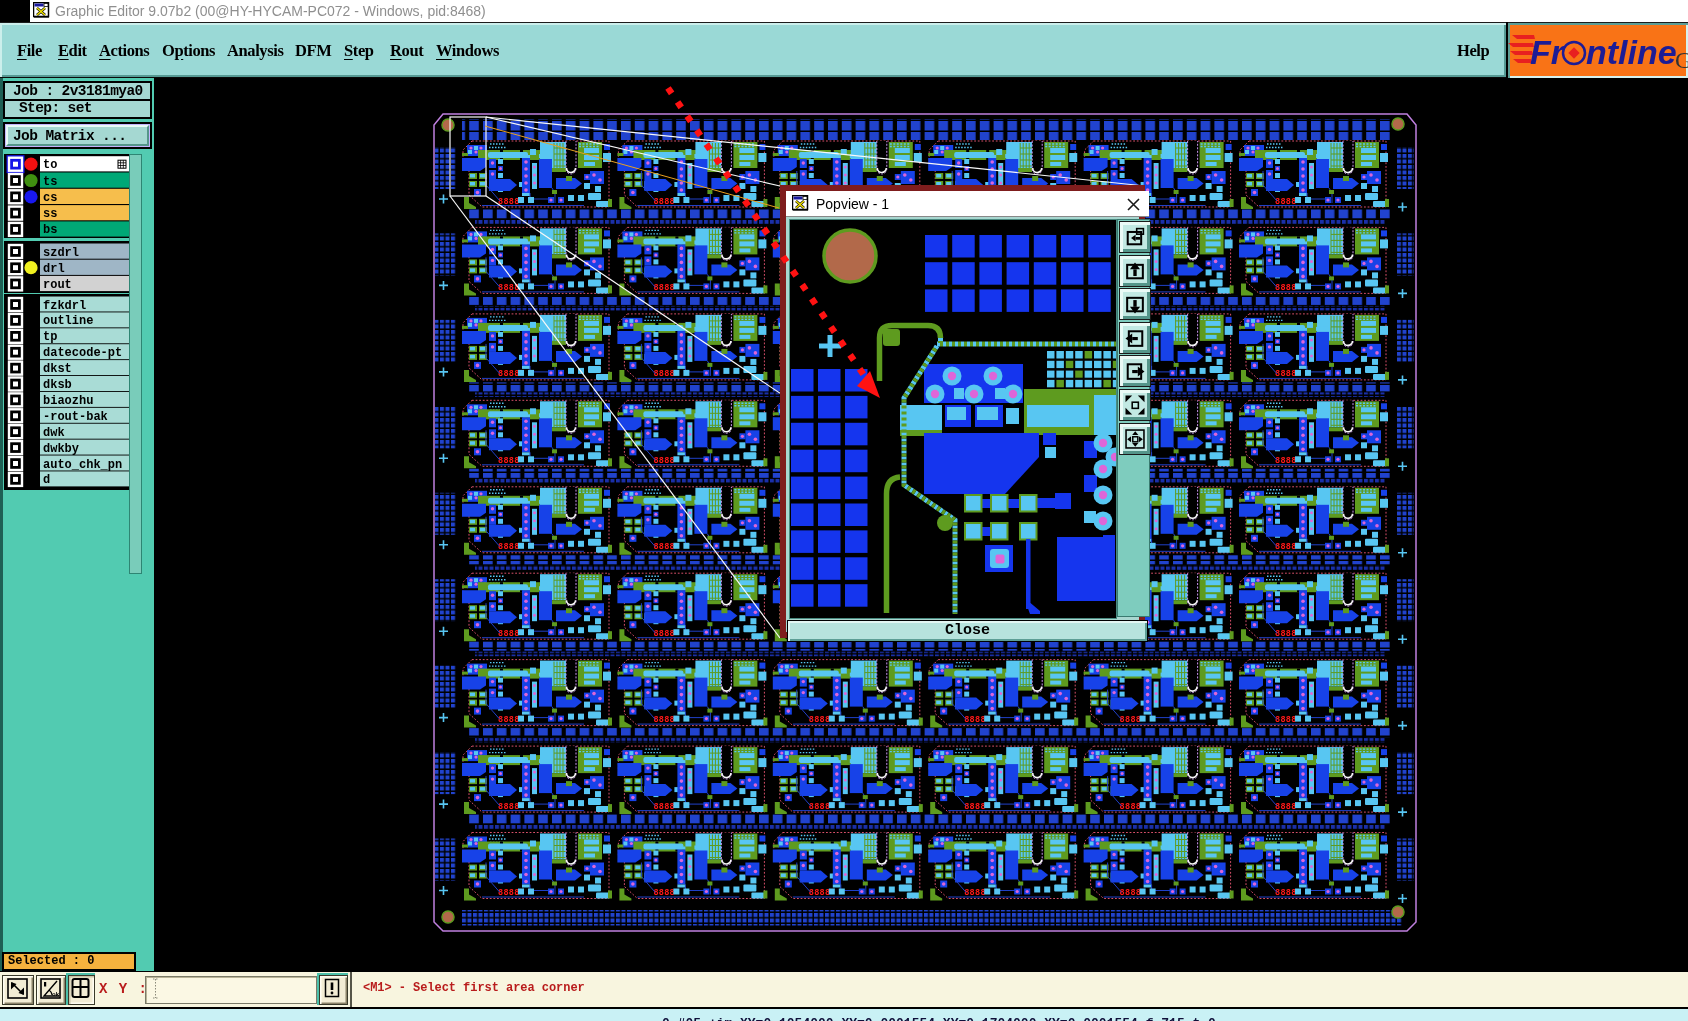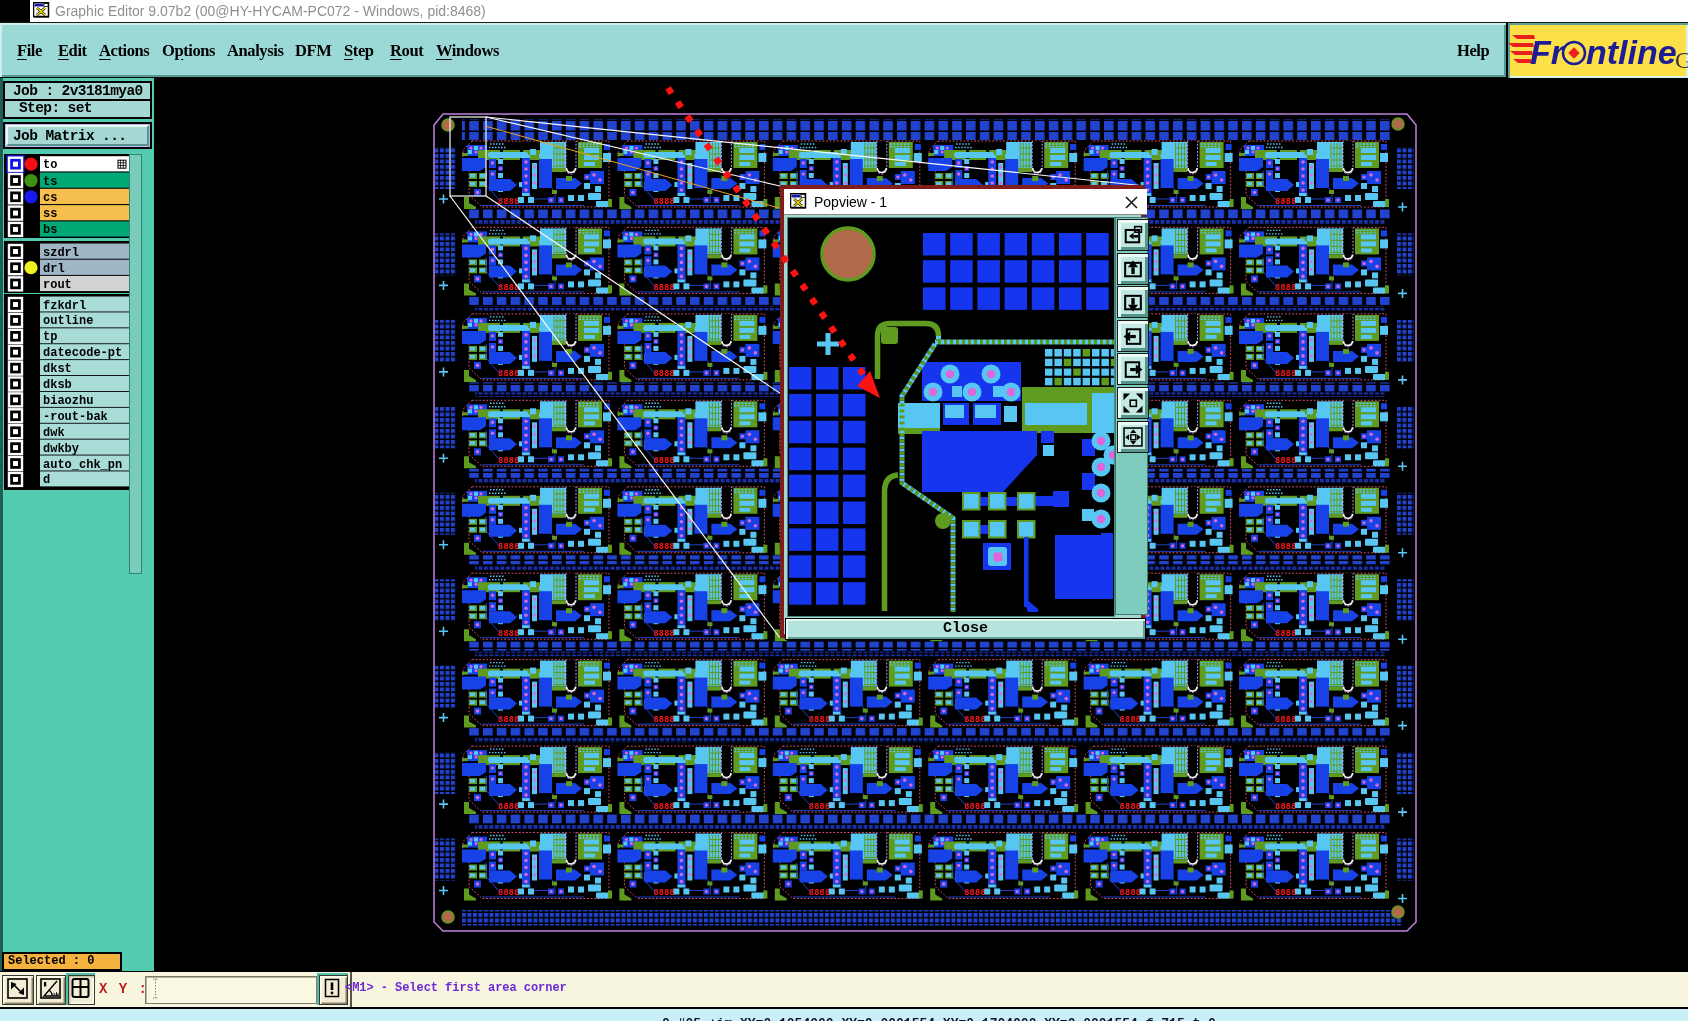--- a/index.html
+++ b/index.html
@@ -41,21 +41,21 @@
 
   <span class="menuitem" style="left:344px"><u>S</u>tep</span>
 
   <span class="menuitem" style="left:390px"><u>R</u>out</span>
 
   <span class="menuitem" style="left:436px"><u>W</u>indows</span>
 
   <span class="menuitem" style="left:1457px">Help</span>
 </div>
 
-<div class="abs" style="left:1508px;top:22px;width:180px;height:56px;background:#fde047;border-top:1px solid #1c1c1c;box-sizing:border-box;box-shadow:inset 2px 2px 0 #5d9e95, inset -2px -2px 0 #d8f2ee;text-decoration:underline;">
+<div class="abs" style="left:1508px;top:22px;width:180px;height:56px;background:#f97316;border-top:1px solid #1c1c1c;box-sizing:border-box;box-shadow:inset 2px 2px 0 #5d9e95, inset -2px -2px 0 #d8f2ee;text-decoration:underline;">
 
   <svg class="abs" style="left:0;top:0" width="180" height="56" viewBox="0 0 180 56">
     <g fill="#e82020">
       <polygon points="4,12 26,12 27,16 9,16"></polygon>
       <polygon points="0,20 25,20 26,24 5,24"></polygon>
       <polygon points="2,28 24,28 25,32 7,32"></polygon>
       <polygon points="5,36 23,36 24,40 10,40"></polygon>
     </g>
     <text x="22" y="41" font-family="Liberation Sans, sans-serif" font-style="italic" font-weight="bold" font-size="34" fill="#1c1c96">Fr</text>
     <circle cx="66" cy="30" r="11" fill="none" stroke="#1c1c96" stroke-width="2.5"></circle>
@@ -210,21 +210,21 @@
 <rect x="5" y="319.9" width="13" height="13" fill="none" stroke="#fff" stroke-width="2.4"></rect>
           <rect x="9" y="323.9" width="5" height="5" fill="#fff"></rect>
 <rect x="36" y="318.4" width="89" height="15" fill="#a9dcd6"></rect>
 <text x="39" y="330.4" font-family="Liberation Mono, monospace" font-weight="bold" font-size="12" fill="#000">d</text>
 </g>
 </svg>
     </div>
 
   <div class="abs" style="left:129px;top:76px;width:13px;height:420px;background:#79ccba;border:1px solid #2e8573;box-sizing:border-box;"></div>
 
-  <div class="abs mono" style="left:2px;top:874px;width:120px;height:19px;background:#f5b23e;border:2px solid #000;box-sizing:border-box;font-size:12px;line-height:15px;padding-left:4px;color:#000;">Selected : 0</div>
+  <div class="abs mono" style="left:2px;top:874px;width:134px;height:19px;background:#f5b23e;border:2px solid #000;box-sizing:border-box;font-size:12px;line-height:15px;padding-left:4px;color:#000;">Selected : 0</div>
 </div>
 
 <div class="abs" style="left:0;top:971px;width:1688px;height:36px;background:#f8f5df;border-top:1px solid #000;box-sizing:border-box;">
 
   <div class="abs" style="left:2px;top:3px;width:30px;height:28px;background:#f2ecd4;border:1px solid #3a3a2a;box-shadow:inset 1.5px 1.5px 0 #fffdf2, inset -1.5px -1.5px 0 #8a8268;">
     <svg width="28" height="26" viewBox="0 0 28 26">
         <rect x="5" y="3" width="19" height="19" fill="none" stroke="#000" stroke-width="1.6"></rect>
         <path d="M9,7 L20,18" stroke="#000" stroke-width="1.6"></path>
         <polygon points="8,6 13.5,8 8,13.5" fill="#000"></polygon>
         <polygon points="21,19 15.5,17 21,11.5" fill="#000"></polygon>
@@ -263,21 +263,21 @@
     <svg width="25" height="26" viewBox="0 0 25 26">
           <rect x="5.5" y="3.5" width="13" height="17" fill="none" stroke="#000" stroke-width="1.5"></rect>
           <path d="M12,6.5 v7.5" stroke="#000" stroke-width="2.6"></path>
           <circle cx="12" cy="17" r="1.4" fill="#000"></circle>
         </svg>
     </div>
   </div>
 
   <div class="abs" style="left:350px;top:0px;width:2px;height:35px;background:#555548;"></div>
 
-  <div class="abs mono" style="left:345px;top:9px;font-size:12px;letter-spacing:-0.05px;color:#6d28d9;">&lt;M1&gt; - Select first area corner</div>
+  <div class="abs mono" style="left:363px;top:9px;font-size:12px;letter-spacing:-0.05px;color:#b91c1c;">&lt;M1&gt; - Select first area corner</div>
 </div>
 
 <div class="abs" style="left:0;top:1007px;width:1688px;height:14px;background:#c9f1f5;border-top:2px solid #000;box-sizing:border-box;overflow:hidden;">
 
   <div class="abs mono" style="left:662px;top:7px;font-size:13px;color:#10103a;white-space:nowrap;">0 #05 +im  XY=0.1054000 XY=0.0001554 XY=0.1704000 XY=0.0001554  f 715 t   0</div>
 </div>
 
 <svg class="abs" style="left:155px;top:78px" width="1533" height="893" viewBox="155 78 1533 893">
 <defs>
 <symbol id="cell" overflow="visible">
@@ -557,21 +557,21 @@
 <g stroke="#f8f8f8" stroke-width="1.2">
 <line x1="486" y1="117" x2="780" y2="186"></line>
 <line x1="486" y1="117" x2="1145" y2="186"></line>
 <line x1="450" y1="196" x2="780" y2="638"></line>
 <line x1="486" y1="196" x2="1145" y2="638"></line>
 </g>
 
 <line x1="485" y1="126" x2="779" y2="208" stroke="#e8a020" stroke-width="1"></line>
 </svg>
 
-<div class="abs" style="left:780px;top:185px;width:365px;height:453px;background:#a9d7d0;border:4px solid #7f1d1d;box-sizing:border-box;">
+<div class="abs" style="left:780px;top:185px;width:365px;height:453px;background:#a9d7d0;border:6px solid #7f1d1d;box-sizing:border-box;">
 
   <div class="abs" style="left:0;top:0;width:363px;height:26px;background:#ffffff;border-bottom:1px solid #888;box-sizing:border-box;">
     <svg class="abs" style="left:6px;top:4px" width="17" height="17" viewBox="0 0 17 17">
         <rect x="0.5" y="0.5" width="15" height="14" fill="#fff" stroke="#000" stroke-width="1.5"></rect>
         <rect x="1.5" y="1.5" width="9" height="3" fill="#1a1aa0"></rect>
         <rect x="11" y="1.5" width="4" height="3" fill="#fff" stroke="#000" stroke-width="0.8"></rect>
         <path d="M4,6 L12,13 M12,6 L4,13" stroke="#000" stroke-width="2.6"></path>
         <path d="M4,6 L12,13 M12,6 L4,13" stroke="#f0e000" stroke-width="1.6"></path>
         <rect x="1" y="14" width="15" height="1.6" fill="#000"></rect>
       </svg>

